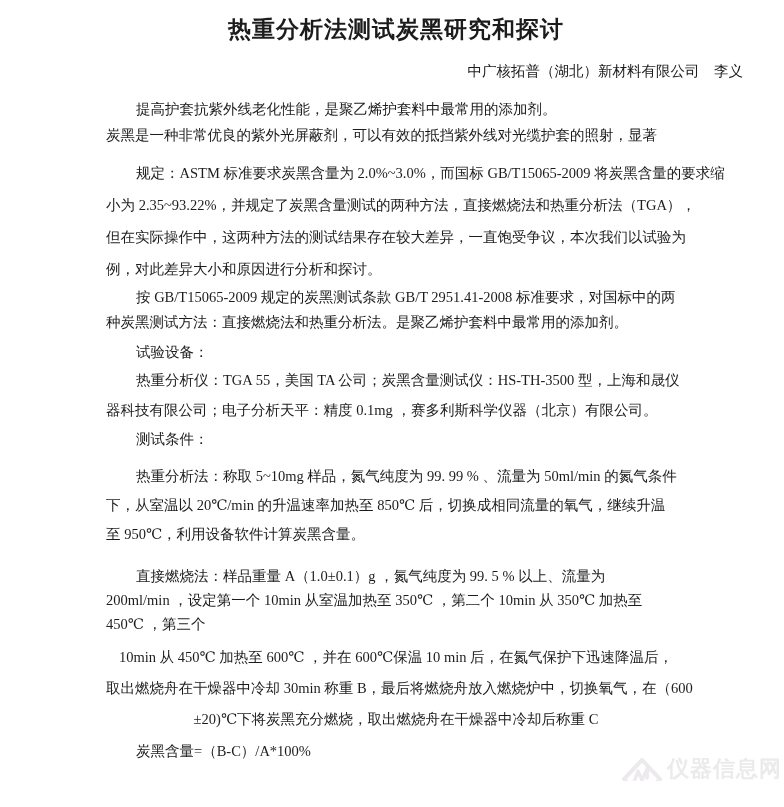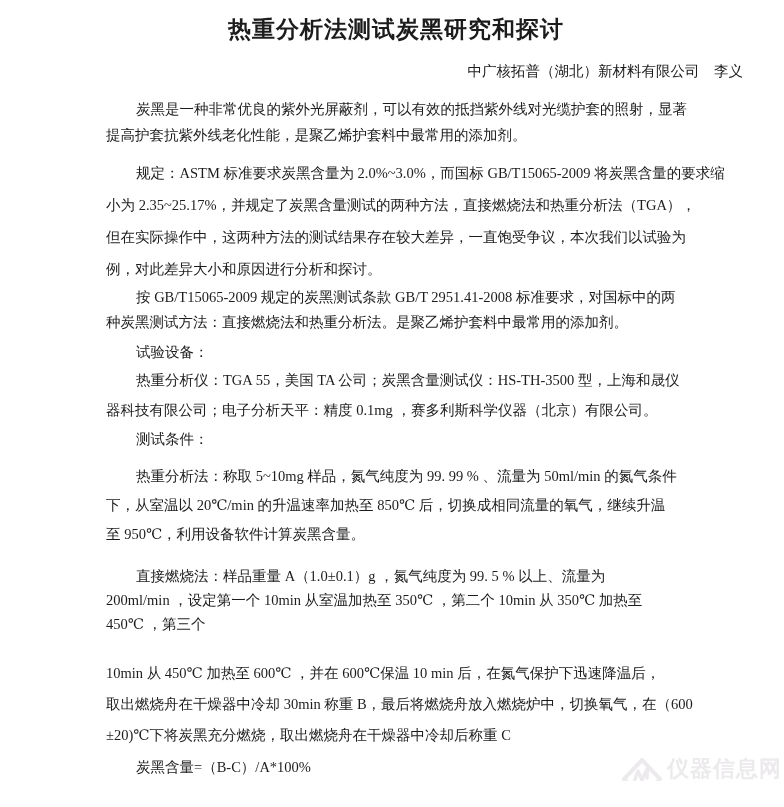--- a/index.html
+++ b/index.html
@@ -39,21 +39,21 @@
   .para.no-indent .line:first-child { text-indent: 0; }
   
   .para:nth-of-type(1)  { line-height: 26px; margin-top: 13px; }
   .para:nth-of-type(2)  { line-height: 32px; margin-top: 9px;  }
   .para:nth-of-type(3)  { line-height: 25px;  }
   .para:nth-of-type(4)  { line-height: 25px; margin-top: 5px;  }
   .para:nth-of-type(5)  { line-height: 30px; }
   .para:nth-of-type(6)  { line-height: 25px; margin-top: 2px;  }
   .para:nth-of-type(7)  { line-height: 29px; margin-top: 10px; }
   .para:nth-of-type(8)  { line-height: 24px; margin-top: 15px; }
-  .para:nth-of-type(9)  { line-height: 31px; margin-top: 22px;  }
+  .para:nth-of-type(9)  { line-height: 31px; margin-top: 6px; text-align: center;  }
   .para:nth-of-type(10) { line-height: 25px; margin-top: 4px;  }
   .watermark {
     position: absolute;
     left: 622px;
     top: 756px;
     display: flex;
     align-items: flex-start;
     gap: 5px;
     user-select: none;
     pointer-events: none;
@@ -78,26 +78,26 @@
   }
 </style>
 </head>
 <body>
 
 <div class="page">
   <h1 class="title">热重分析法测试炭黑研究和探讨</h1>
   <div class="byline">中广核拓普（湖北）新材料有限公司　李义</div>
   <div class="docbody" id="paragraphs">
       <div class="para">
+        <div class="line">提高护套抗紫外线老化性能，是聚乙烯护套料中最常用的添加剂。</div>
         <div class="line">炭黑是一种非常优良的紫外光屏蔽剂，可以有效的抵挡紫外线对光缆护套的照射，显著</div>
-        <div class="line">提高护套抗紫外线老化性能，是聚乙烯护套料中最常用的添加剂。</div>
       </div>
       <div class="para">
         <div class="line">规定：ASTM 标准要求炭黑含量为 2.0%~3.0%，而国标 GB/T15065-2009 将炭黑含量的要求缩</div>
-        <div class="line">小为 2.35~25.17%，并规定了炭黑含量测试的两种方法，直接燃烧法和热重分析法（TGA），</div>
+        <div class="line">小为 2.35~93.22%，并规定了炭黑含量测试的两种方法，直接燃烧法和热重分析法（TGA），</div>
         <div class="line">但在实际操作中，这两种方法的测试结果存在较大差异，一直饱受争议，本次我们以试验为</div>
         <div class="line">例，对此差异大小和原因进行分析和探讨。</div>
       </div>
       <div class="para">
         <div class="line">按 GB/T15065-2009 规定的炭黑测试条款 GB/T 2951.41-2008 标准要求，对国标中的两</div>
         <div class="line">种炭黑测试方法：直接燃烧法和热重分析法。是聚乙烯护套料中最常用的添加剂。</div>
       </div>
       <div class="para">
         <div class="line">试验设备：</div>
       </div>

